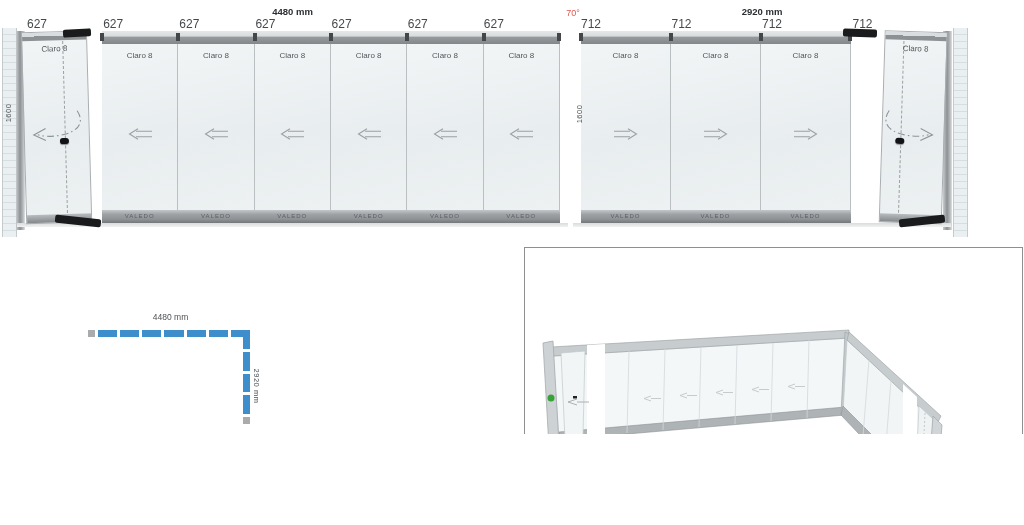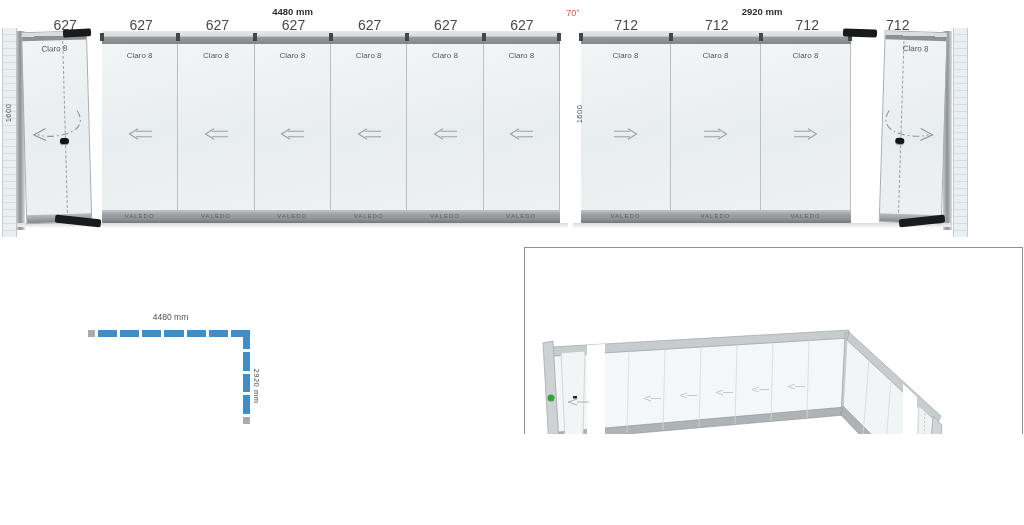--- a/index.html
+++ b/index.html
@@ -2,21 +2,21 @@
 <html><head>
 <meta charset="utf-8">
 <style>
   html,body{margin:0;padding:0;background:#fff;}
   .sheet{position:relative;width:1024px;height:434px;background:#fff;overflow:hidden;
          font-family:"Liberation Sans",sans-serif;color:#3c4043;}
 
   .elev{position:absolute;}
   .elev-title{position:absolute;top:6px;text-align:center;font-size:9.5px;font-weight:600;color:#2c2f31;}
   .dims-row{position:absolute;top:17px;display:flex;height:11px;}
-  .dims-row .dim{flex:1;text-align:center;font-size:14px;color:#46494c;}
+  .dims-row .dim{flex:1;font-size:12px;color:#46494c;}
 
   .vlabel{position:absolute;height:10px;font-size:7.5px;color:#4b4f52;text-align:center;
           transform:rotate(-90deg);transform-origin:center;white-space:nowrap;letter-spacing:.5px;z-index:6;}
   .vlabel.cw{transform:rotate(90deg);}
 
   .wall{position:absolute;top:28px;width:13px;height:209px;
         background:repeating-linear-gradient(180deg,#eaf0f1 0 6px,#d6dee0 6px 7px);
         border-left:1px solid #c3cbcd;border-right:1px solid #c3cbcd;}
   .post{position:absolute;top:31px;width:9px;height:199px;
         background:linear-gradient(90deg,#c8cccf 0,#8d9194 45%,#b9bdc0 80%,#dfe2e4 100%);}

